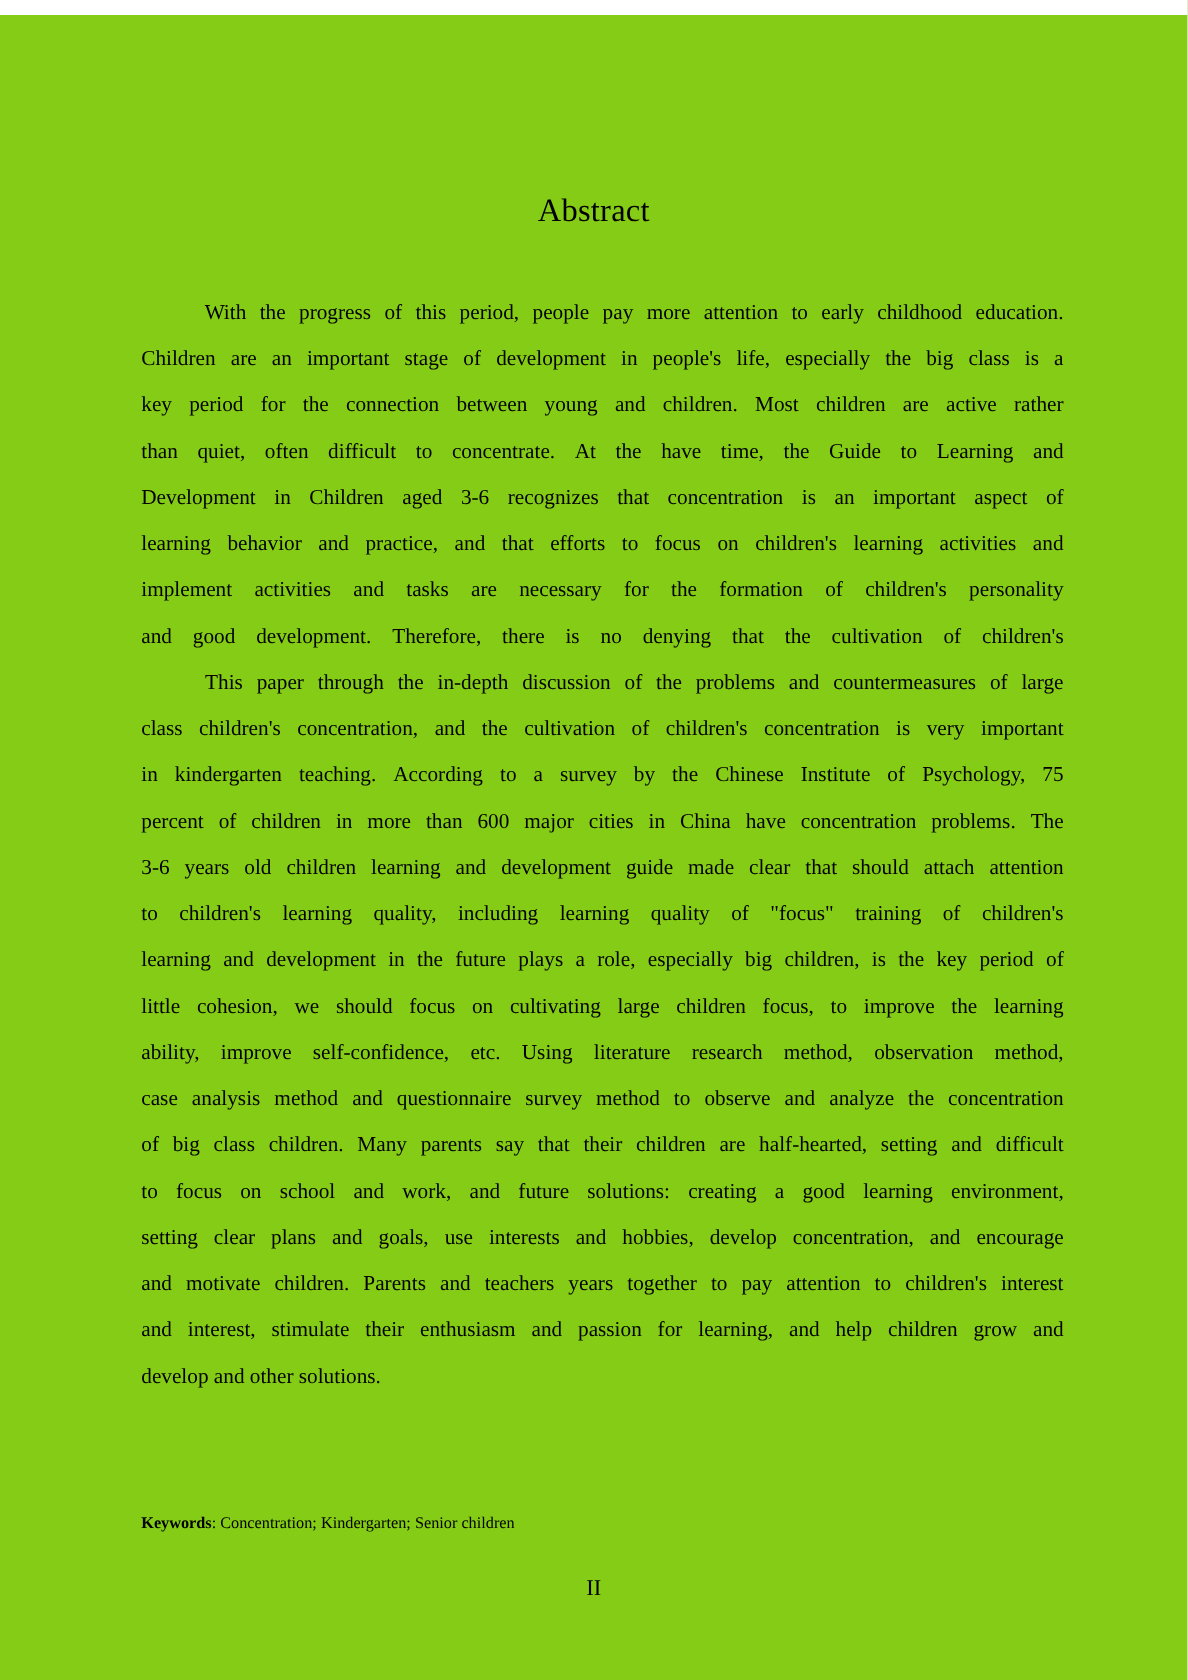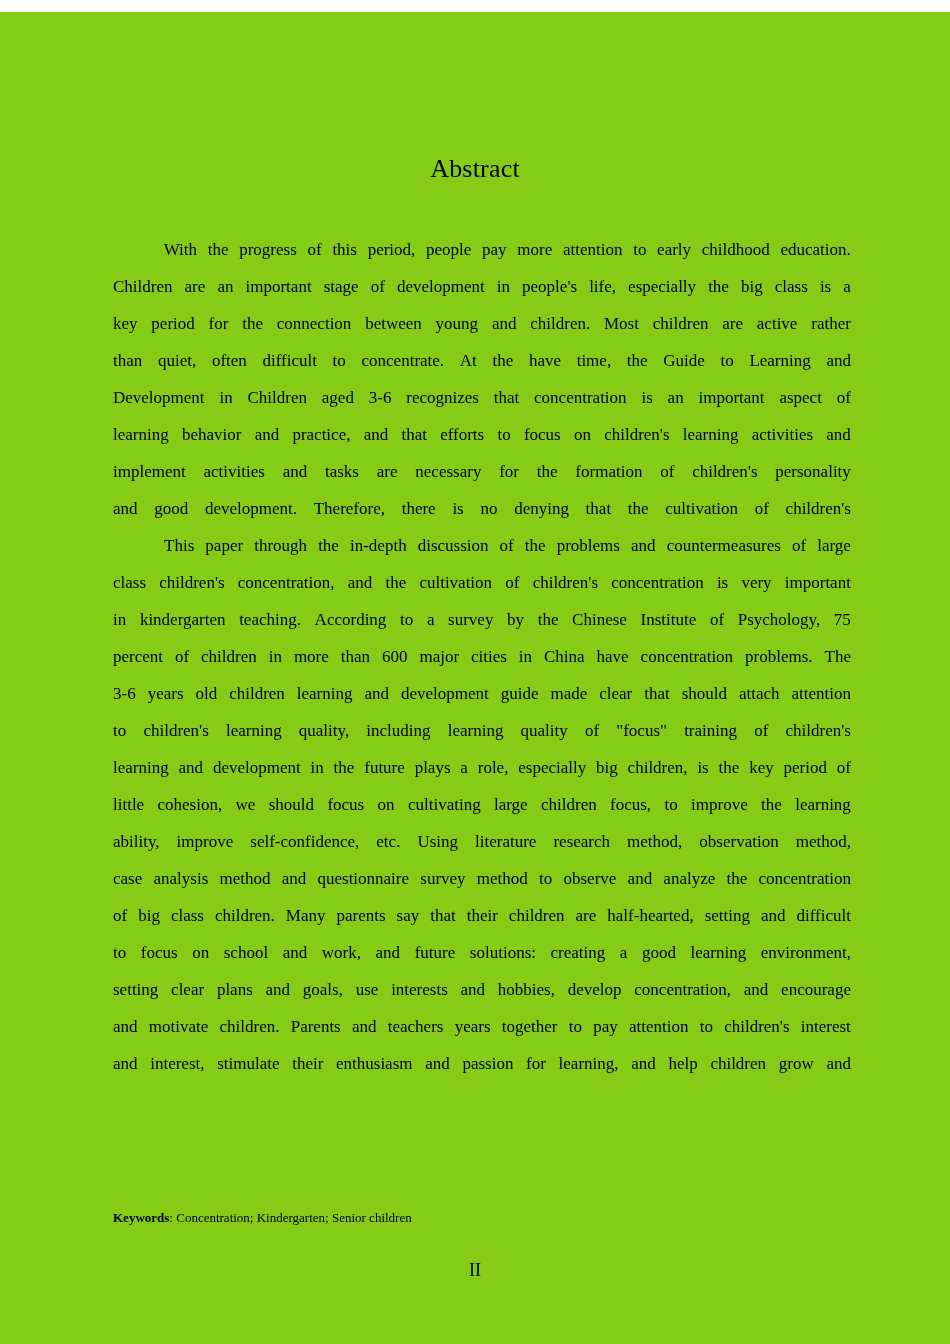--- a/index.html
+++ b/index.html
@@ -519,20 +519,25 @@
             <span class="w">passion</span>
             <span class="w">for</span>
             <span class="w">learning,</span>
             <span class="w">and</span>
             <span class="w">help</span>
             <span class="w">children</span>
             <span class="w">grow</span>
             <span class="w">and</span>
           </span>
         </span>
+        <span class="line last">
+          <span class="line-inner">
+            <span class="w">develop and other solutions.</span>
+          </span>
+        </span>
       </div>
   </div>
 
   <div class="keywords">
     <b>Keywords</b><span>: </span><span>Concentration; Kindergarten; Senior children</span>
   </div>
 
   <div class="page-number">II</div>
 
 </div>

